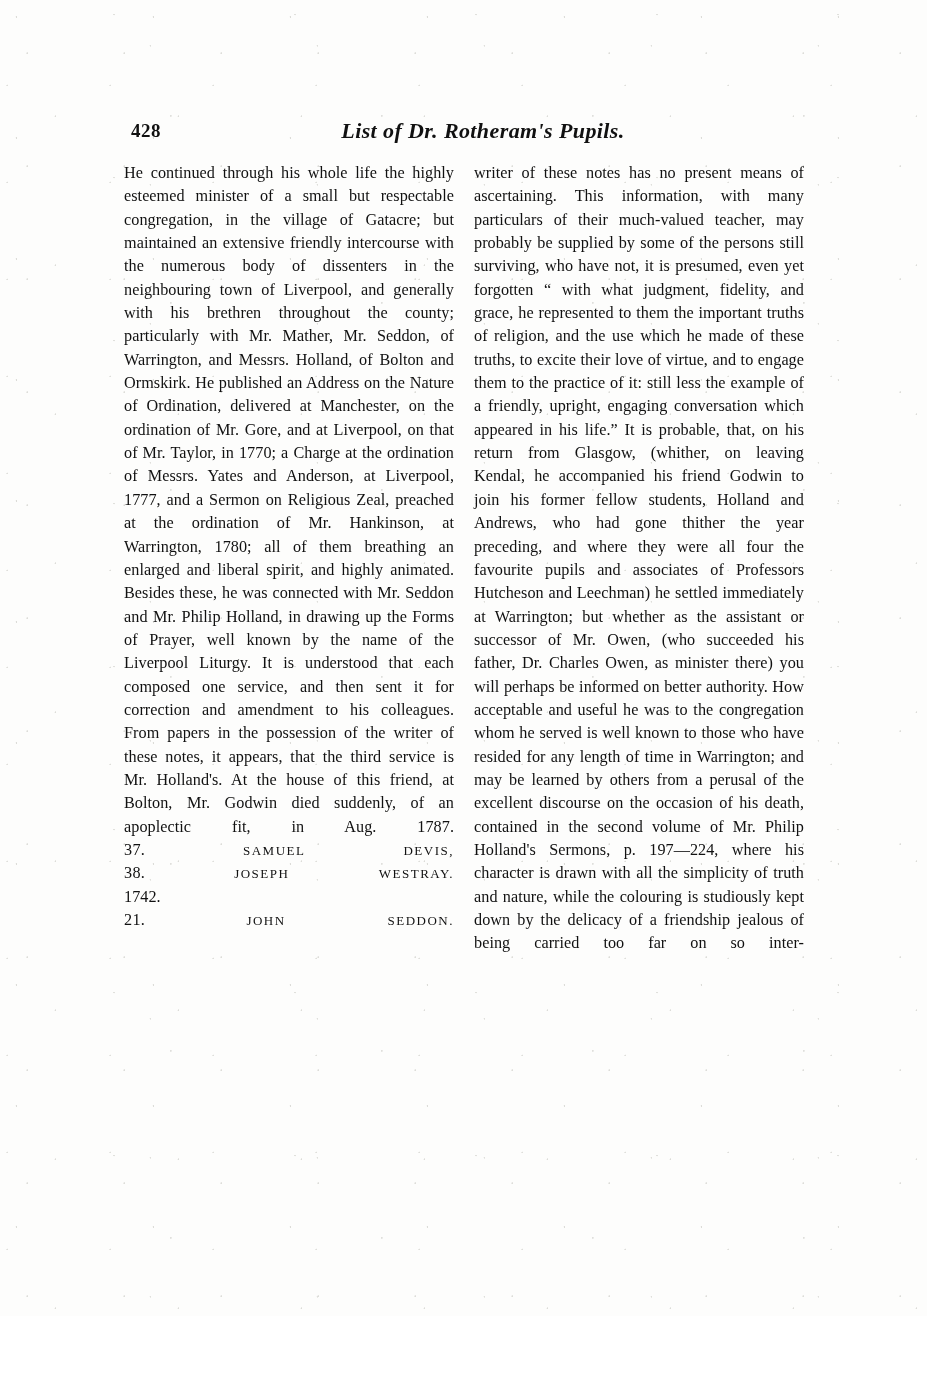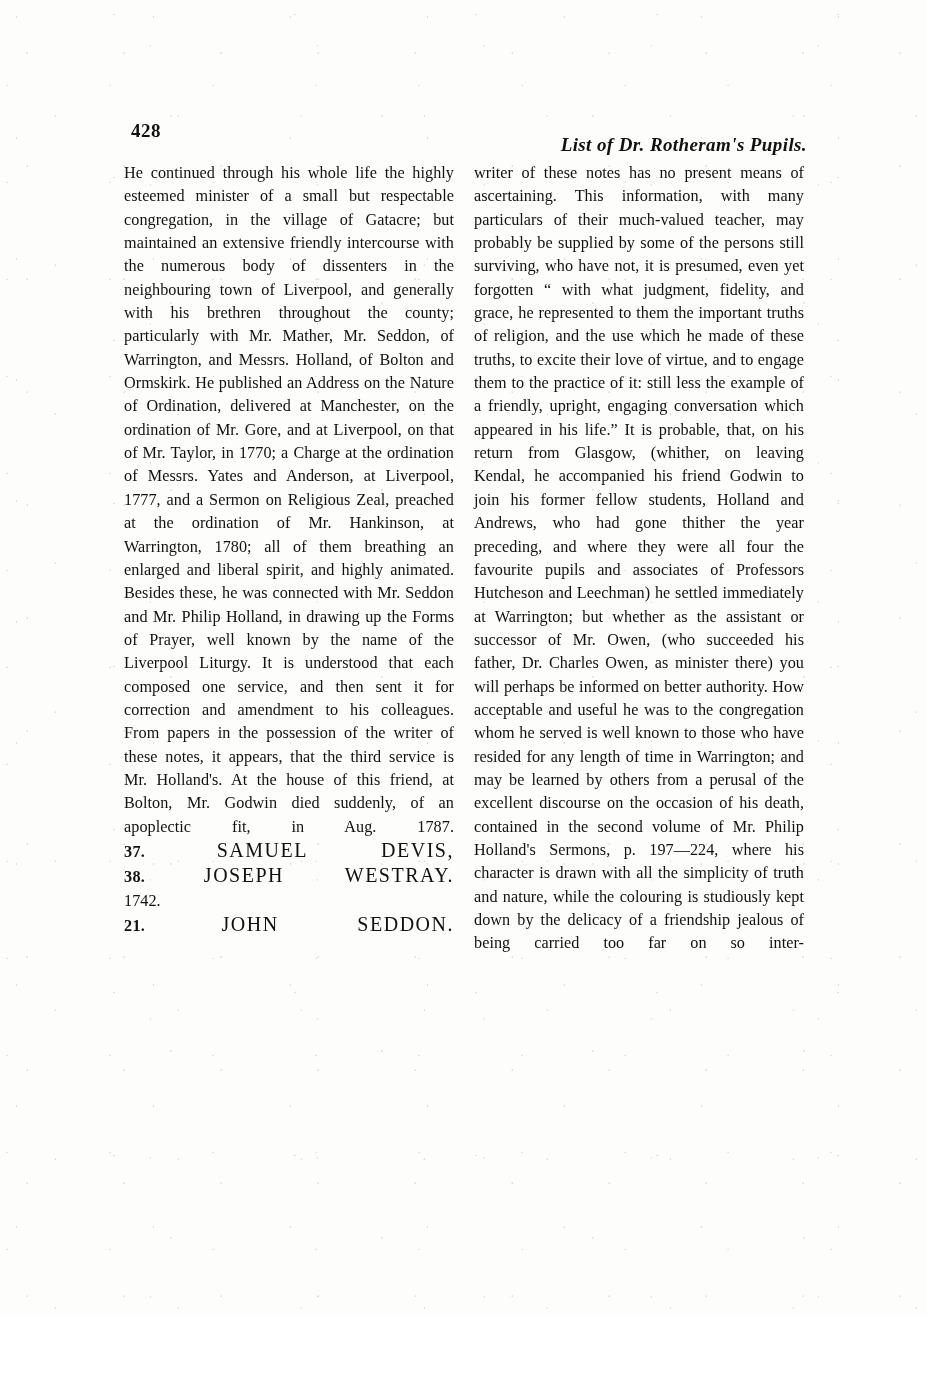--- a/index.html
+++ b/index.html
@@ -47,25 +47,25 @@
     position: absolute;
     left: 0;
     top: 2px;
     font-size: 19px;
     font-weight: 600;
     letter-spacing: .5px;
   }
   #runhead {
     position: absolute;
     left: 0;
-    top: 16px;
+    top: 0;
     width: 676px;
-    text-align: right;
+    text-align: center;
     font-style: italic;
-    font-size: 19px;
+    font-size: 22px;
     font-weight: 600;
     letter-spacing: .4px;
     text-indent: 28px;
   }
 
   
   #cols {
     position: absolute;
     left: 124px;
     top: 162px;
@@ -93,24 +93,23 @@
   
   .entry {
     margin: 0;
     font-size: 16.2px;
     line-height: 23.35px;
     text-align: center;
   }
   .entry .num {
     font-variant: normal;
     letter-spacing: .3px;
-    font-weight: bold;
   }
   .sc {
-    font-size: 20px;
+    font-size: 13px;
     letter-spacing: 1.5px;
     text-transform: uppercase;
   }
   .entry.sub { }
   .entry-name { white-space: nowrap; }
 
   
   .col p, .entry { text-rendering: optimizeLegibility; }
 </style>
 </head>

